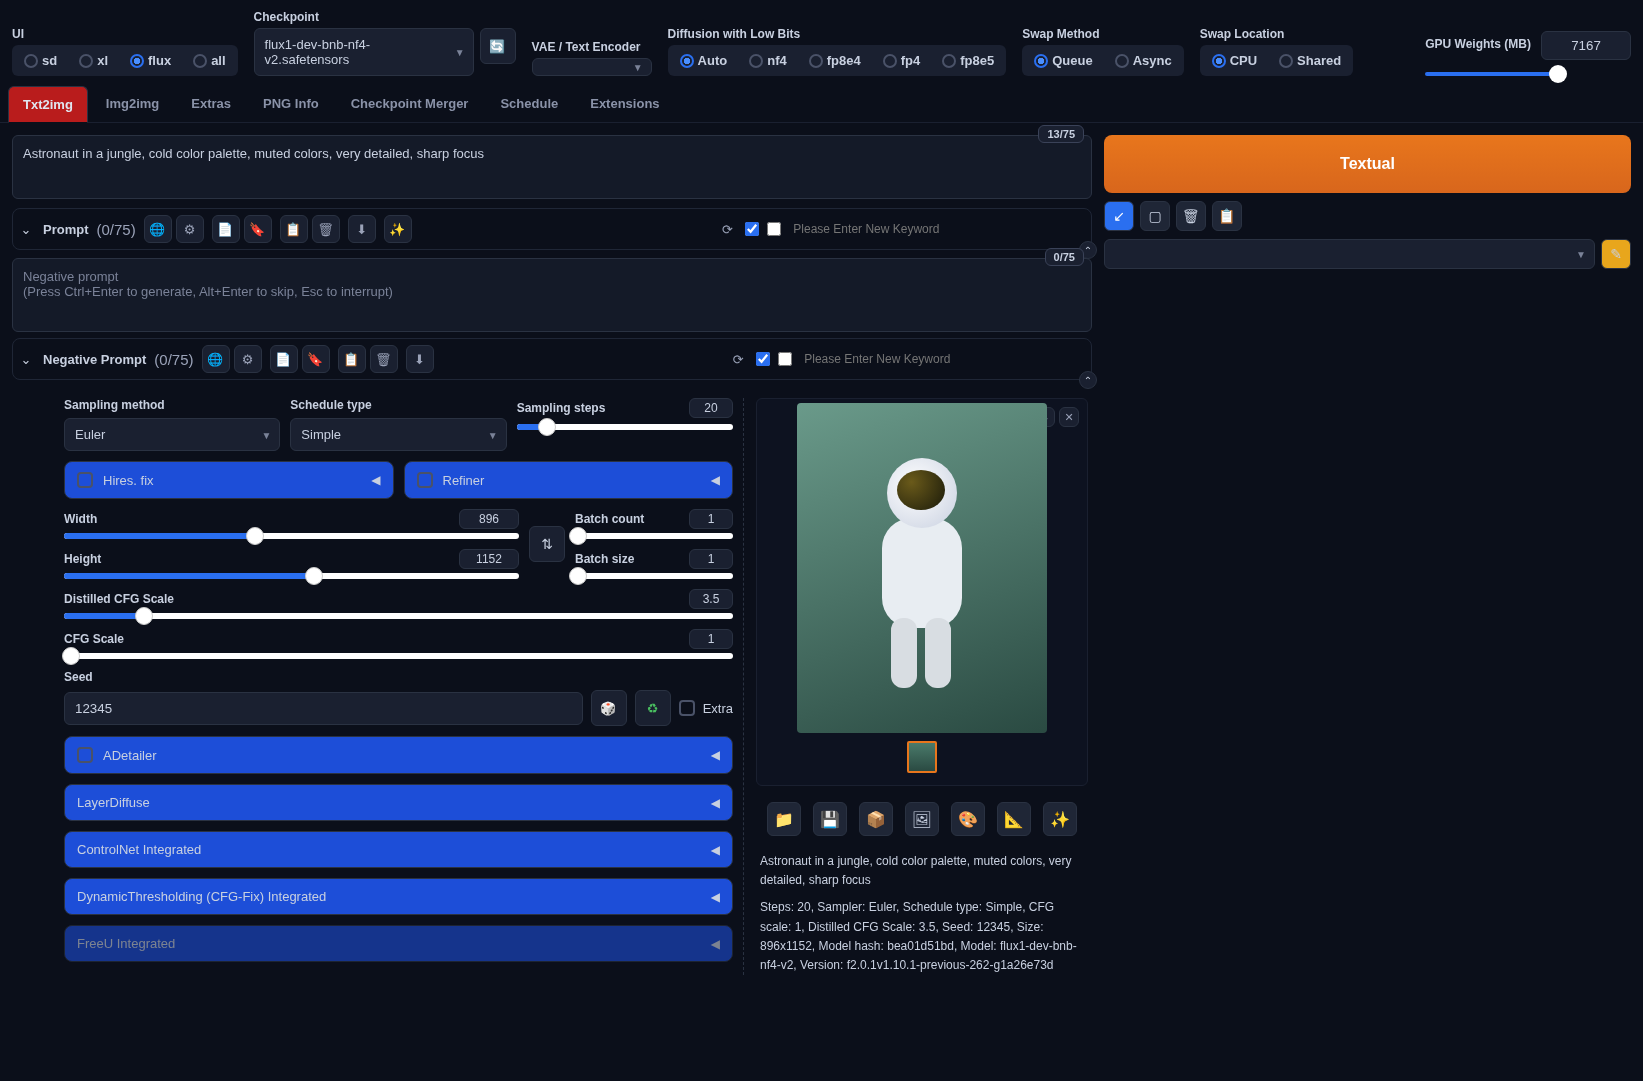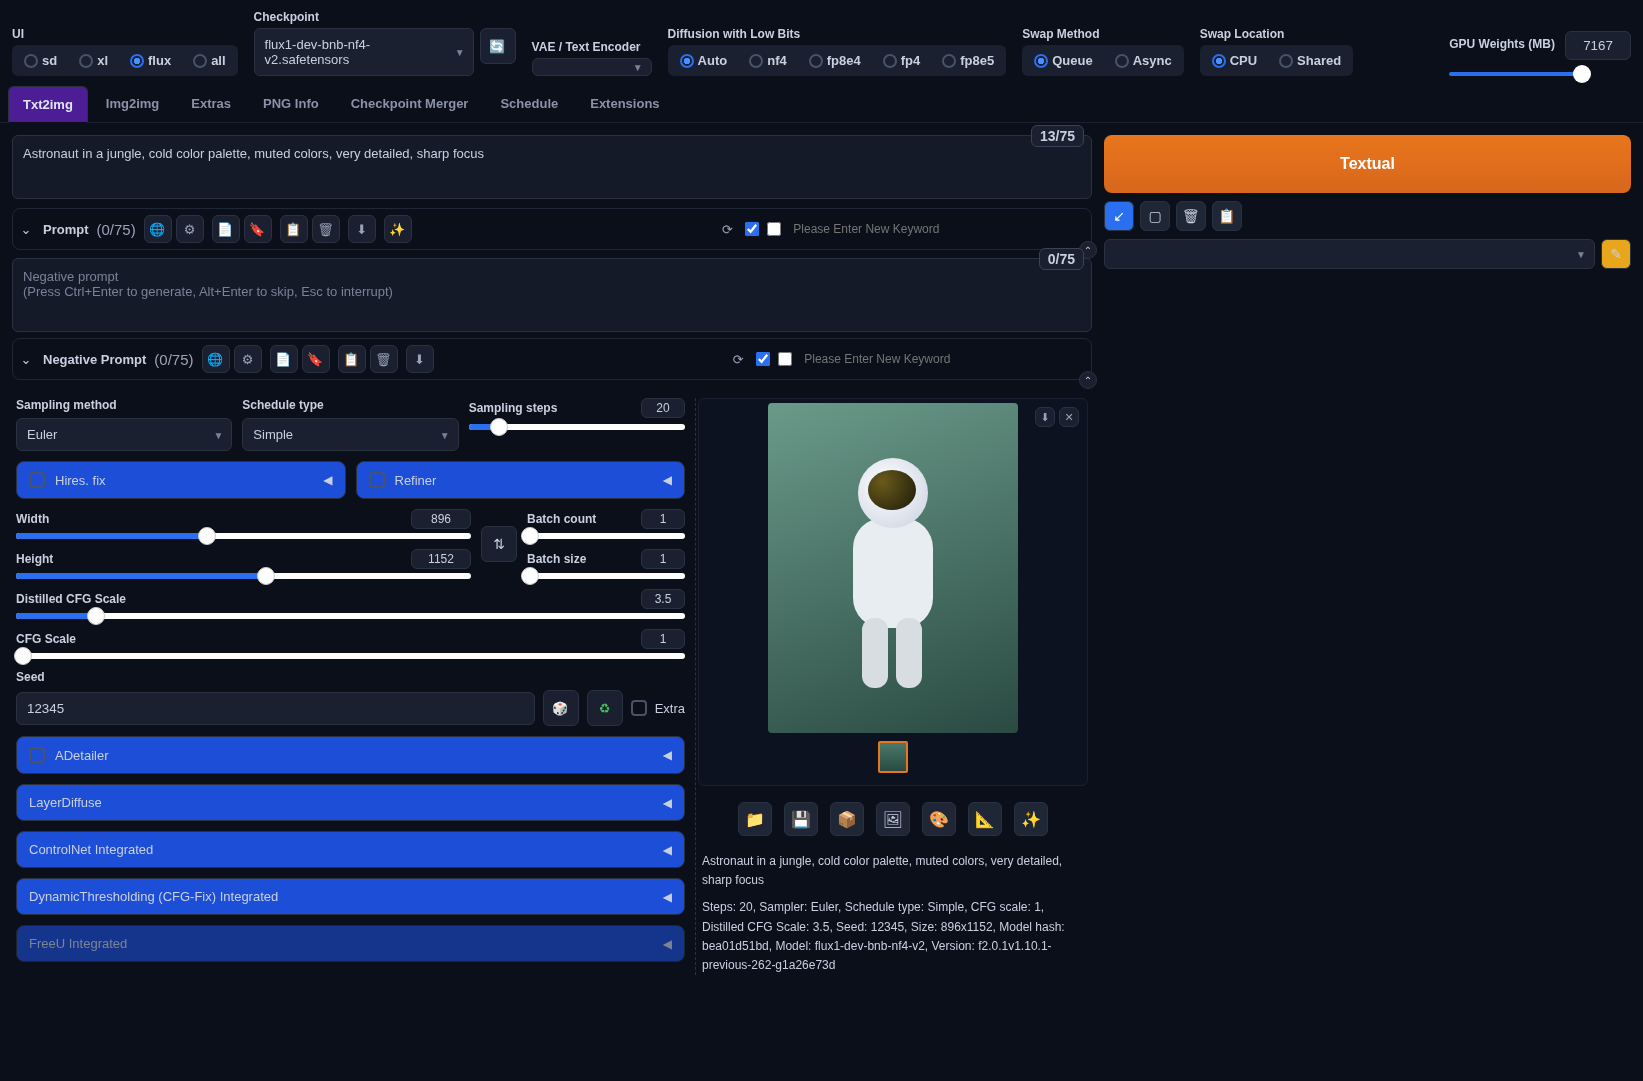--- a/index.html
+++ b/index.html
@@ -8,52 +8,52 @@
 .top-group { display:flex; flex-direction:column; gap:0; }
 .top-label { font-size:12px; color:#c8d0e0; font-weight:600; margin-bottom:4px; }
 .radio-row { display:flex; gap:6px; background:#1a2030; border-radius:6px; padding:4px;font-weight:bold; }
 .radio-btn { display:flex; align-items:center; gap:4px; padding:4px 8px; cursor:pointer; border-radius:4px; }
 .radio-btn .dot { width:14px; height:14px; border-radius:50%; border:2px solid #4a5268; display:inline-block; }
 .radio-btn.active .dot { border-color:#2a6ff0; background:radial-gradient(circle,#4a8fff 45%,transparent 50%); }
 .dropdown { background:#1a2030; border:1px solid #2a3242; border-radius:6px; padding:8px 30px 8px 10px; color:#c8d0e0; position:relative; min-width:120px; cursor:pointer; }
 .dropdown .caret { position:absolute; right:8px; top:50%; transform:translateY(-50%); font-size:10px; color:#7a8298; }
 .icon-btn { background:#1a2030; border:1px solid #2a3242; border-radius:6px; width:36px; height:36px; display:flex; align-items:center; justify-content:center; cursor:pointer; color:#4a8fff; }
 .gpu-group { margin-left:auto; }
-.num-input { background:#1a2030; border:1px solid #2a3242; border-radius:6px; padding:6px 10px; color:#c8d0e0; width:66px; text-align:center; }
+.num-input { background:#1a2030; border:1px solid #2a3242; border-radius:6px; padding:6px 10px; color:#c8d0e0; width:90px; text-align:center; }
 .slider-track { position:relative; height:4px; background:#2a6ff0; border-radius:2px; width:140px; margin-top:12px; }
 .slider-thumb { position:absolute; width:18px; height:18px; border-radius:50%; background:#fff; top:-7px; margin-left:-9px; }
 .tabs { display:flex; gap:4px; padding:0 8px; border-bottom:1px solid #1a2030; }
 .tab { padding:10px 14px; cursor:pointer; color:#8a92a8; font-weight:600; border-radius:6px 6px 0 0; }
-.tab.active { background:#4c1d95; color:#e0e6f0; border:1px solid #2a3242; border-bottom:1px solid #0b0f1a; margin-bottom:-1px; }
+.tab.active { background:#b91c1c; color:#e0e6f0; border:1px solid #2a3242; border-bottom:1px solid #0b0f1a; margin-bottom:-1px; }
 .main { display:flex; gap:12px; padding:12px; }
 .left { width:1080px; display:flex; flex-direction:column; gap:8px; }
 .right { flex:1; display:flex; flex-direction:column; gap:8px; }
 .prompt-area { position:relative; }
 .prompt-box { width:100%; background:#141a28; border:1px solid #2a3242; border-radius:6px; padding:10px; color:#c8d0e0; resize:none; min-height:64px; font-family:inherit; font-size:13px; }
-.token-badge { position:absolute; top:-10px; right:8px; background:#1a2030; border:1px solid #3a4258; border-radius:6px; padding:2px 8px; font-size:14px; font-weight:700; }
+.token-badge { position:absolute; top:-10px; right:8px; background:#1a2030; border:1px solid #3a4258; border-radius:6px; padding:2px 8px; font-size:11px; font-weight:700; }
 .prompt-toolbar { display:flex; align-items:center; gap:8px; padding:6px 4px; border:1px solid #1f2636; border-radius:8px; margin-top:-2px; position:relative; }
 .chev { width:18px; height:18px; display:flex; align-items:center; justify-content:center; cursor:pointer; color:#c8d0e0; }
 .toolbar-label { font-weight:700; font-size:13px; }
 .toolbar-sub { font-size:15px; color:#9aa2b8; }
 .mini-btn { background:#1a2030; border:1px solid #2a3242; border-radius:6px; width:28px; height:28px; display:flex; align-items:center; justify-content:center; cursor:pointer; color:#9aa2b8; font-size:13px; }
 .btn-group { display:flex; gap:4px; }
 .inline-input { background:transparent; border:none; color:#7a8298; padding:4px; flex:1; font-size:12px; }
 .checkbox-sm { width:14px; height:14px; accent-color:#2a6ff0; }
 .collapse-handle { position:absolute; right:-6px; bottom:-10px; width:18px; height:18px; border-radius:50%; background:#1a2030; border:1px solid #2a3242; display:flex; align-items:center; justify-content:center; font-size:10px; cursor:pointer; }
 .gen-btn { background:linear-gradient(#e8761c,#d8661c); color:#fff; font-weight:700; font-size:16px; border:none; border-radius:8px; padding:20px; cursor:pointer; width:100%; }
 .action-row { display:flex; gap:6px; }
 .sq-btn { width:30px; height:30px; background:#1f2636; border:1px solid #2a3242; border-radius:6px; display:flex; align-items:center; justify-content:center; cursor:pointer; font-size:14px; color:#c8d0e0; }
 .sq-btn.blue { background:#2a6ff0; color:#fff; }
 .sq-btn.orange { background:#e8a61c; }
 .style-row { display:flex; gap:6px; }
 .style-drop { flex:1; }
 .subtabs { display:flex; gap:4px; padding:0 4px; border-bottom:1px solid #1a2030; margin-top:14px; }
 .subtab { padding:10px 14px; cursor:pointer; font-weight:600; color:#8a92a8; border-radius:6px 6px 0 0; }
 .subtab.active { color:#e0e6f0; border:1px solid #2a3242; border-bottom:1px solid #0b0f1a; margin-bottom:-1px; background:#0b0f1a; }
-.gen-panel { display:flex; gap:2px; padding:10px 4px; }
+.gen-panel { display:flex; gap:12px; padding:10px 4px;margin-left:48px; }
 .gen-left { width:680px; display:flex; flex-direction:column; gap:10px; border-right:1px dashed #2a3242; padding-right:10px; }
 .gen-right { flex:1; display:flex; flex-direction:column; gap:8px; }
 .row { display:flex; gap:10px; }
 .field { display:flex; flex-direction:column; gap:6px; flex:1; }
 .field-label { font-size:12px; font-weight:600; }
 .slider-row { display:flex; flex-direction:column; gap:4px; }
 .slider-head { display:flex; justify-content:space-between; align-items:center; }
 .slider-val { background:#1a2030; border:1px solid #2a3242; border-radius:6px; padding:2px 10px; font-size:12px; min-width:44px; text-align:center; }
 .h-slider { position:relative; height:6px; background:#fff; border-radius:3px; width:100%; }
 .h-slider .fill { position:absolute; height:100%; background:#2a6ff0; border-radius:3px; }

